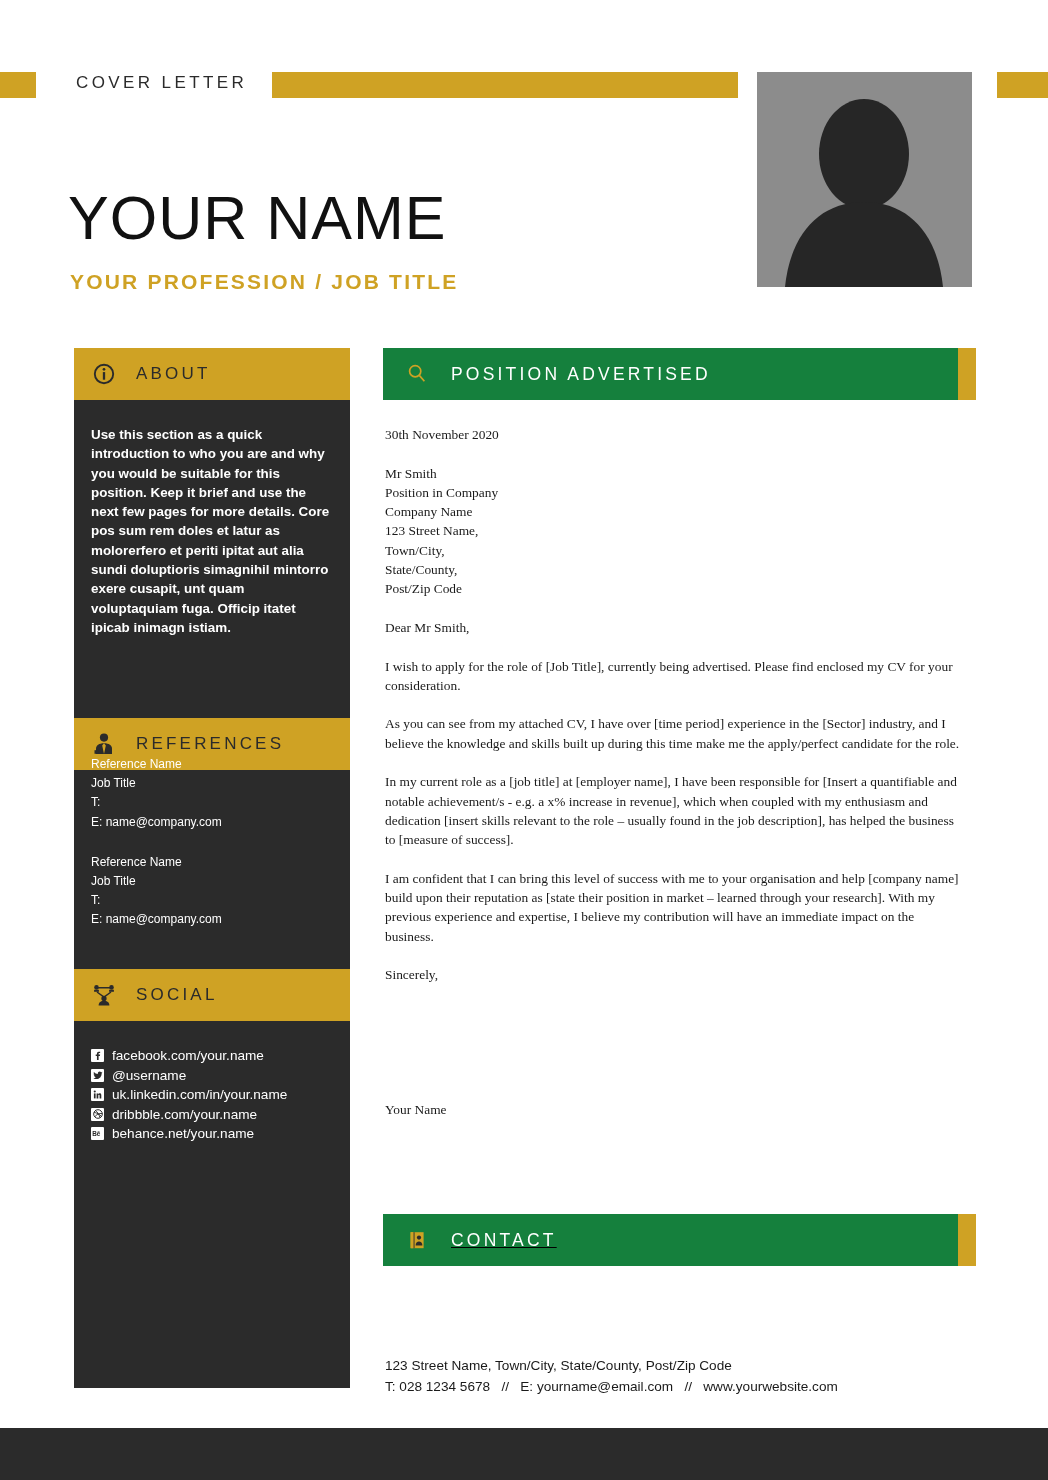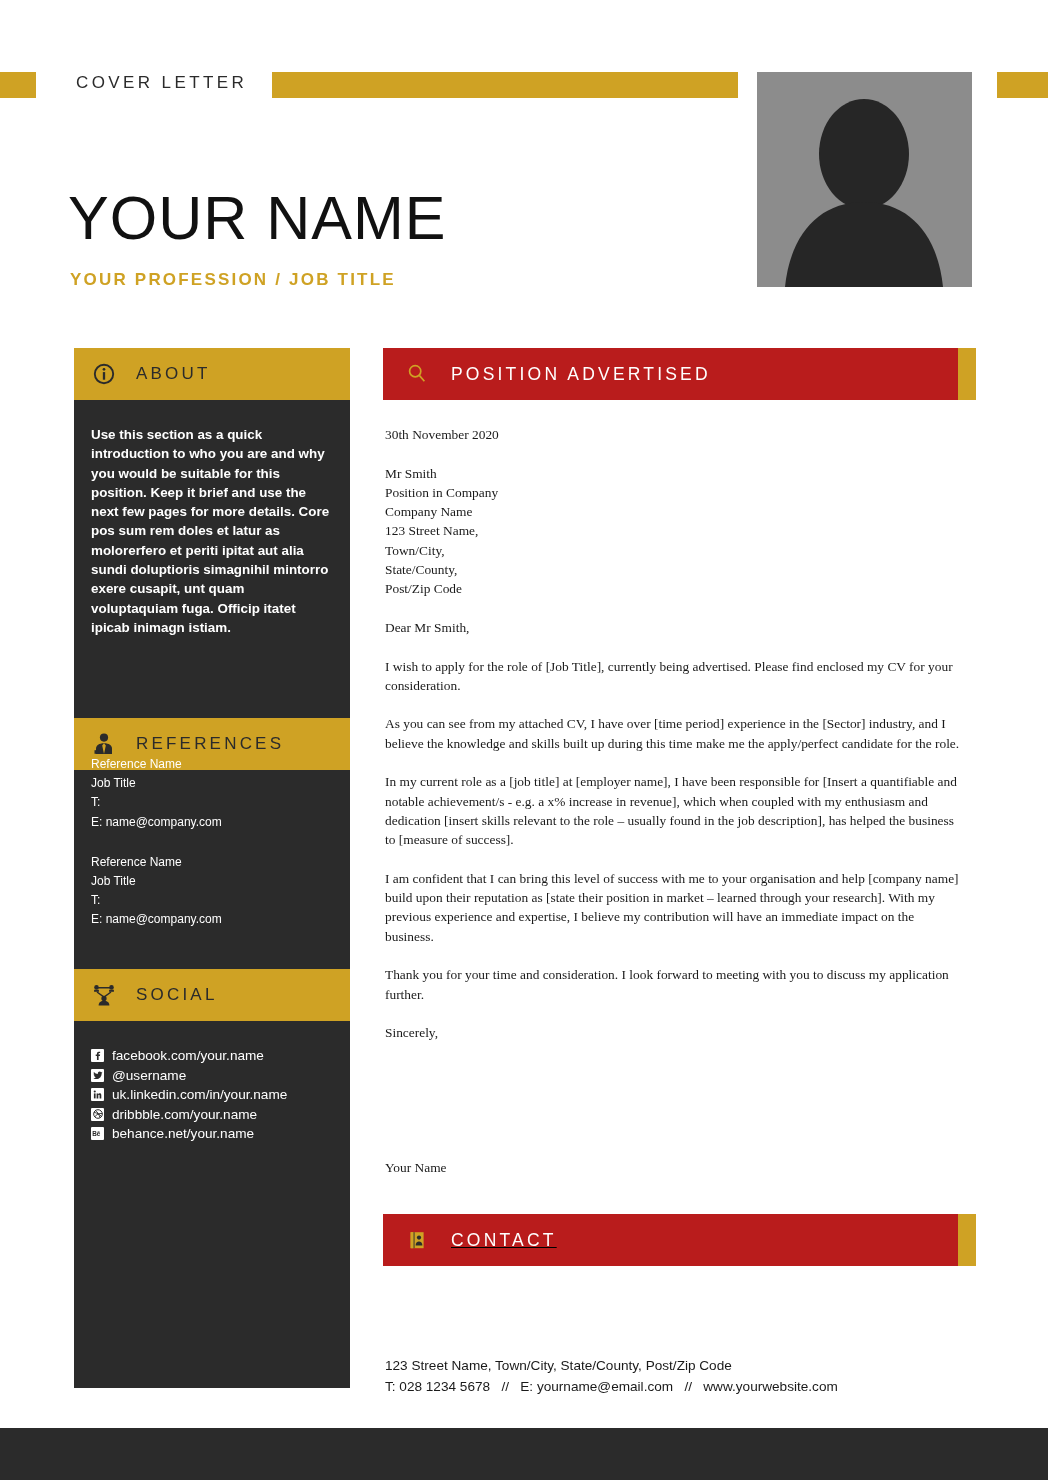--- a/index.html
+++ b/index.html
@@ -69,21 +69,21 @@
     font-size: 61px;
     font-weight: 400;
     letter-spacing: 1px;
     color: #111111;
     line-height: 1;
     white-space: nowrap;
   }
   .profession {
     position: absolute;
     left: 70px; top: 270px;
-    font-size: 17px;
+    font-size: 21px;
     font-weight: bold;
     letter-spacing: 2.2px;
     color: #cfa224;
     white-space: nowrap;
   }
 
   
   .sidebar {
     position: absolute;
     left: 74px; top: 348px;
@@ -167,21 +167,21 @@
     line-height: 19.5px;
     white-space: nowrap;
   }
 
   
   .dark-head {
     position: absolute;
     left: 383px;
     width: 593px;
     height: 52px;
-    background: #b91c1c;
+    background: #15803d;
     display: flex;
     align-items: center;
   }
   .dark-head .cap {
     position: absolute;
     right: 0; top: 0;
     width: 18px; height: 52px;
     background: #cfa224;
   }
   .dark-head .ico {
@@ -380,21 +380,20 @@
       <div>123 Street Name,</div>
       <div>Town/City,</div>
       <div>State/County,</div>
       <div>Post/Zip Code</div>
     </div>
     <p>Dear Mr Smith,</p>
     <p>I wish to apply for the role of [Job Title], currently being advertised.  Please find enclosed my CV for your consideration.</p>
     <p>As you can see from my attached CV, I have over [time period] experience in the [Sector] industry, and I believe the knowledge and skills built up during this time make me the apply/perfect candidate for the role.</p>
     <p>In my current role as a [job title] at [employer name], I have been responsible for [Insert a quantifiable and notable achievement/s - e.g. a x% increase in revenue], which when coupled with my enthusiasm and dedication [insert skills relevant to the role – usually found in the job description], has helped the business to [measure of success].</p>
     <p>I am confident that I can bring this level of success with me to your organisation and help [company name] build upon their reputation as [state their position in market – learned through your research]. With my previous experience and expertise, I believe my contribution will have an immediate impact on the business.</p>
-    <p>Thank you for your time and consideration. I look forward to meeting with you to discuss my application further.</p>
     <p>Sincerely,</p>
     <p class="signature-name">Your Name</p>
   </div>
 
   <div class="dark-head" id="contact-head">
     <span class="ico">
       <svg width="22" height="22" viewBox="0 0 22 22">
         <rect x="4.6" y="3.2" width="13" height="16" fill="#cfa224"></rect>
         <rect x="4.6" y="3.2" width="2.6" height="16" fill="#cfa224"></rect>
         <rect x="7.6" y="3.2" width="0.9" height="16" fill="#2b2b2b"></rect>

